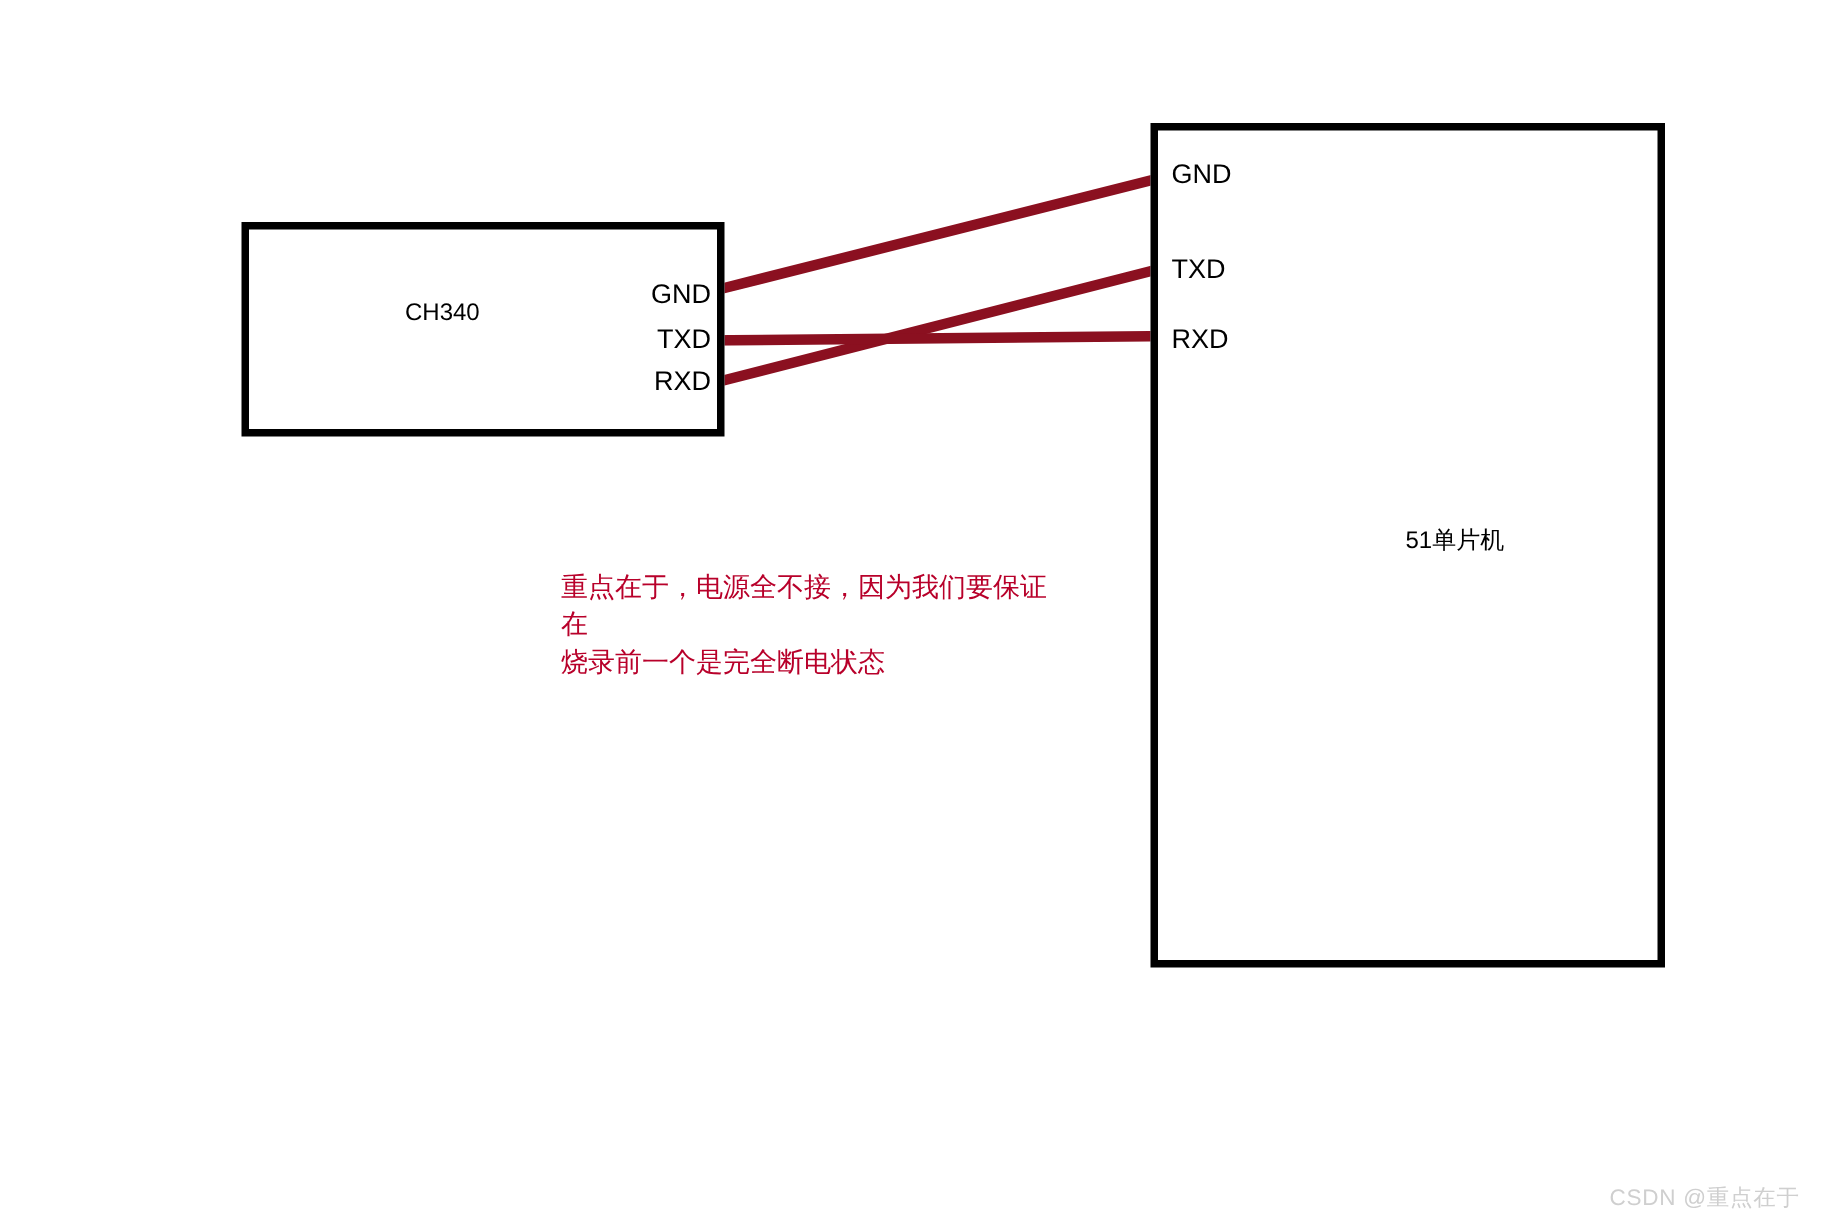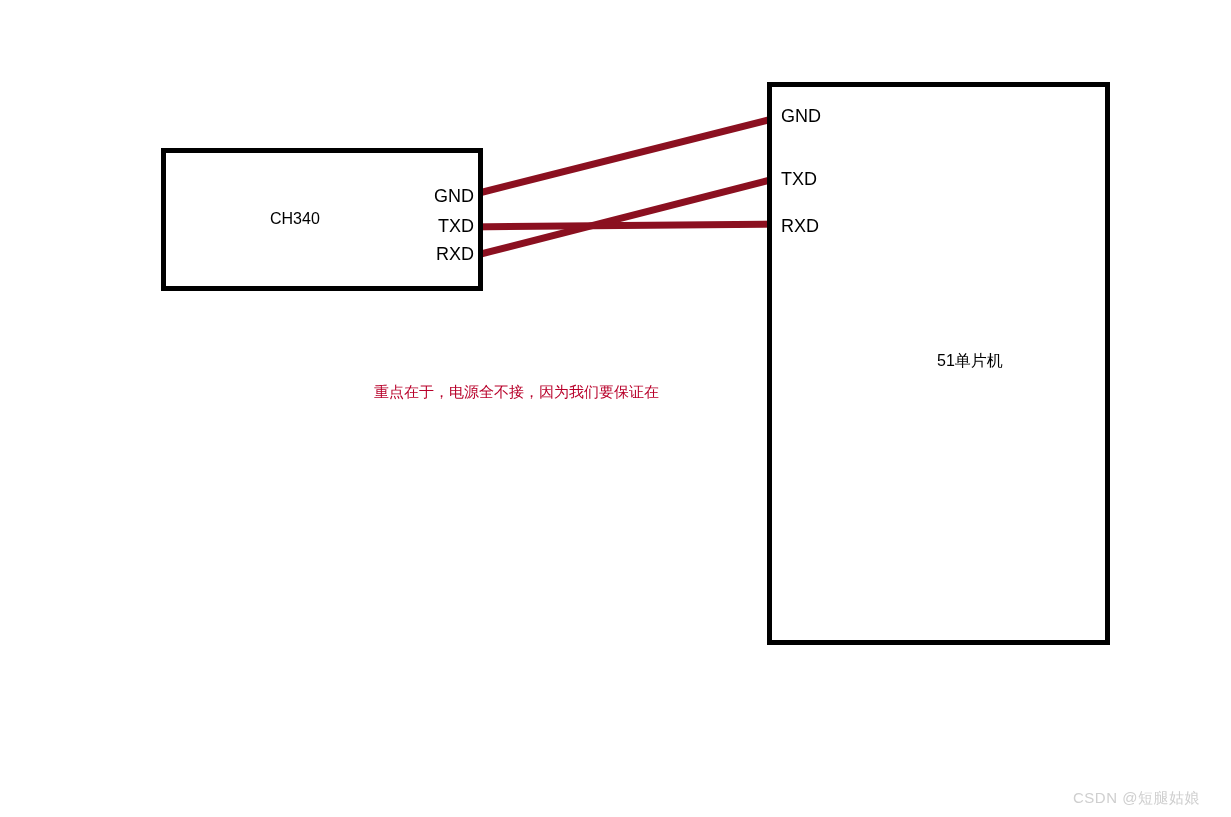--- a/index.html
+++ b/index.html
@@ -41,21 +41,21 @@
   .device-title {
     position: absolute;
     color: #000000;
     font-size: 16px;
     line-height: 1;
     white-space: nowrap;
     font-family: "Liberation Sans", sans-serif;
   }
   #ch340-title {
     left: 270px;
-    top: 211px;
+    top: 201px;
   }
   #mcu-title {
     left: 937px;
     top: 353px;
   }
 
   
   .pin-label {
     position: absolute;
     color: #000000;
@@ -87,21 +87,21 @@
     pointer-events: none;
   }
 
   
   #annotation-note {
     position: absolute;
     left: 374px;
     top: 379px;
     width: 330px;
     color: #b8002a;
-    font-size: 15px;
+    font-size: 18px;
     line-height: 25px;
     font-family: "Liberation Sans", sans-serif;
   }
 
   
   #watermark {
     position: absolute;
     left: 1073px;
     top: 789px;
     color: #cfcfcf;
@@ -134,17 +134,18 @@
 
   <div id="mcu-box" class="device-box"></div>
   <div id="mcu-title" class="device-title">51单片机</div>
 
   <div id="pin-mcu-gnd" class="pin-label">GND</div>
   <div id="pin-mcu-txd" class="pin-label">TXD</div>
   <div id="pin-mcu-rxd" class="pin-label">RXD</div>
 
   <div id="annotation-note">
     <div>重点在于，电源全不接，因为我们要保证在</div>
+    <div>烧录前一个是完全断电状态</div>
   </div>
 
-  <div id="watermark">CSDN @短腿姑娘</div>
+  <div id="watermark">CSDN @重点在于</div>
 
 </div>
 
 </body></html>

